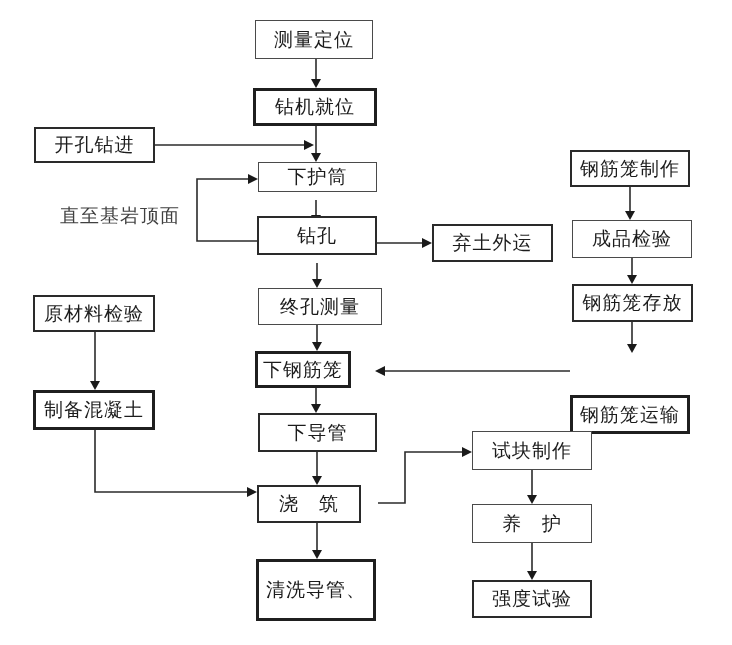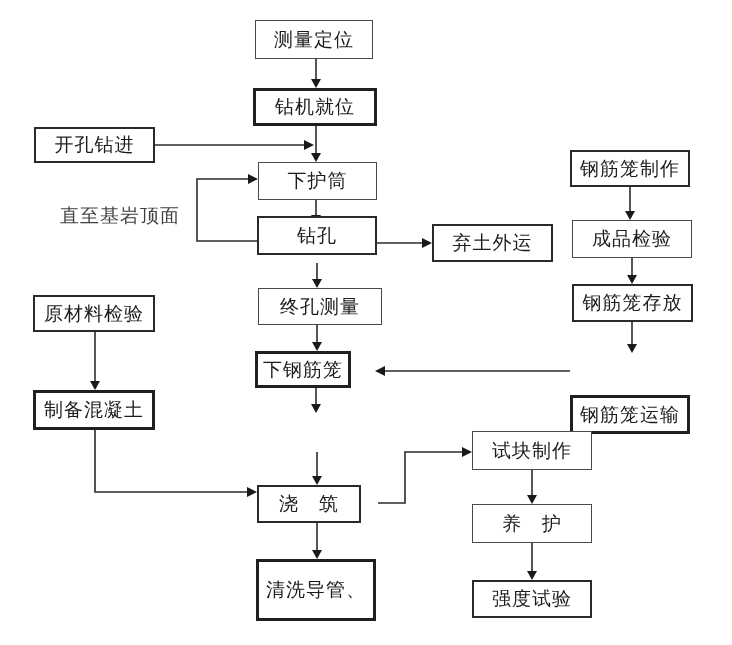--- a/index.html
+++ b/index.html
@@ -35,21 +35,21 @@
     position: absolute;
     font-size: 19px;
     letter-spacing: 1px;
     color: #404040;
     white-space: nowrap;
   }
   
   #n-survey          { left:255px; top:20px;  width:118px; height:39px; }
   #n-rig             { left:253px; top:88px;  width:124px; height:38px; }
   #n-open-drill      { left:34px;  top:127px; width:121px; height:36px; }
-  #n-casing          { left:258px; top:162px; width:119px; height:38px; }
+  #n-casing          { left:258px; top:162px; width:119px; height:30px; }
   #n-drilling        { left:257px; top:216px; width:120px; height:39px; }
   #n-spoil           { left:432px; top:224px; width:121px; height:38px; }
   #n-final-survey    { left:258px; top:288px; width:124px; height:37px; }
   #n-lower-cage      { left:255px; top:351px; width:96px; height:37px; }
   #n-tremie          { left:258px; top:413px; width:119px; height:39px; }
   #n-pour            { left:257px; top:485px; width:104px; height:38px; }
   #n-clean           { left:256px; top:559px; width:120px; height:62px; }
   #n-raw-material    { left:33px;  top:295px; width:122px; height:37px; }
   #n-concrete        { left:33px;  top:390px; width:122px; height:40px; }
   #n-cage-make      { left:570px; top:150px; width:120px; height:37px; }
@@ -166,20 +166,21 @@
   <div id="n-casing" class="node b-thin">下护筒</div>
 
   <div id="n-drilling" class="node">钻孔</div>
 
   <div id="n-spoil" class="node">弃土外运</div>
 
   <div id="n-final-survey" class="node b-thin">终孔测量</div>
 
   <div id="n-lower-cage" class="node b-thick">下钢筋笼</div>
 
+  <div id="n-tremie" class="node">下导管</div>
 
   <div id="n-pour" class="node">浇　筑</div>
 
   <div id="n-clean" class="node b-thick">清洗导管、</div>
 
   <div id="n-raw-material" class="node">原材料检验</div>
 
   <div id="n-concrete" class="node b-thick">制备混凝土</div>
 
   <div id="n-cage-make" class="node">钢筋笼制作</div>

